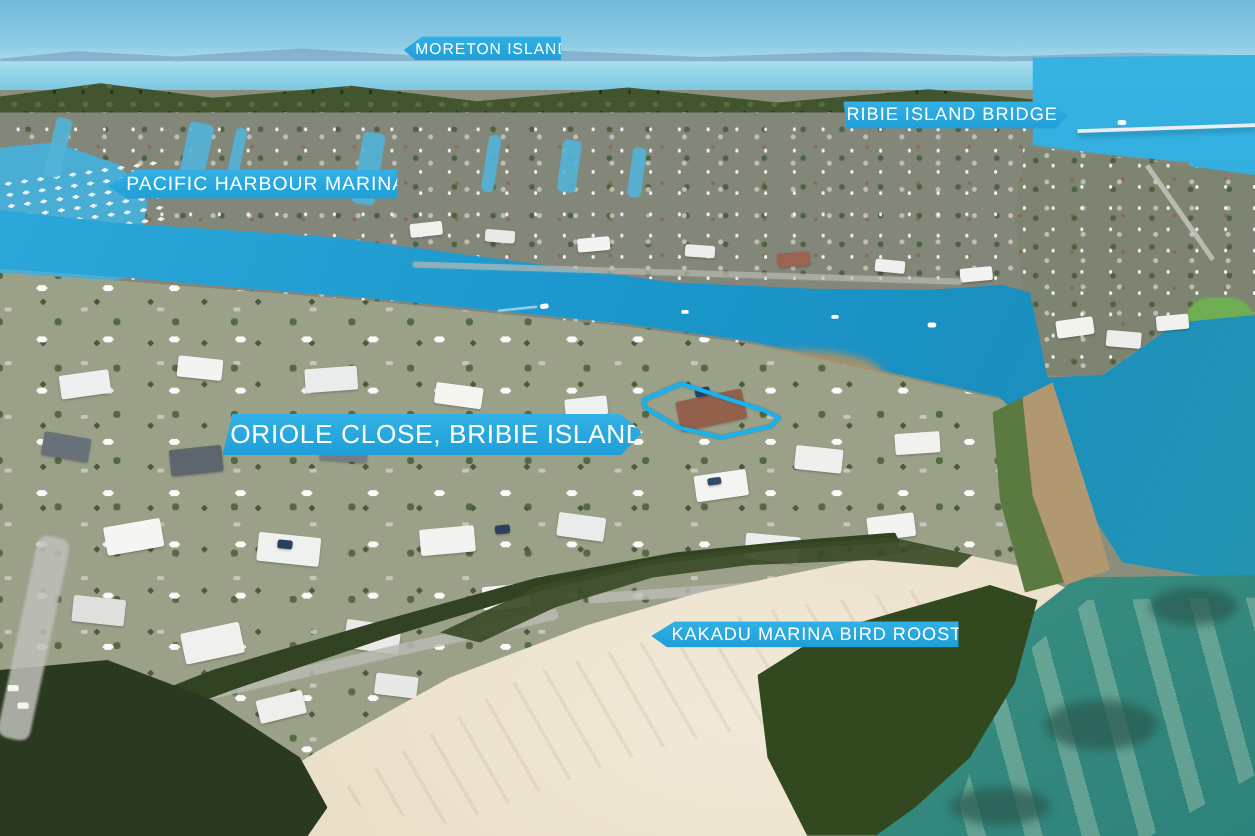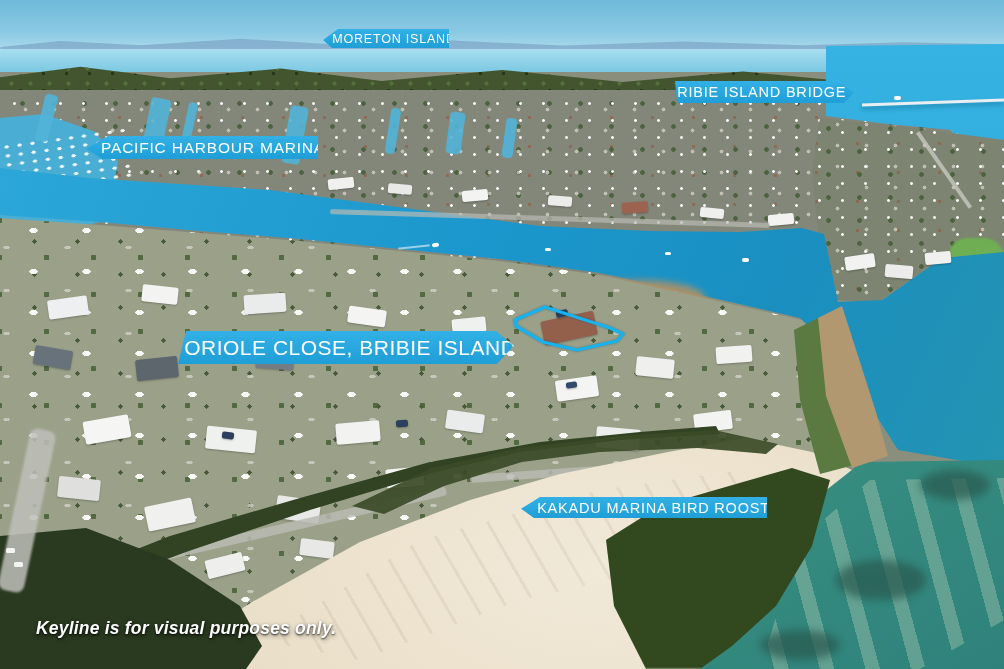--- a/index.html
+++ b/index.html
@@ -223,15 +223,14 @@
   <div class="banner b-marina">
     <span>PACIFIC HARBOUR MARINA</span>
   </div>
   <div class="banner b-oriole">
     <span>7 ORIOLE CLOSE, BRIBIE ISLAND</span>
   </div>
   <div class="banner b-kakadu">
     <span>KAKADU MARINA BIRD ROOST</span>
   </div>
 
-  <div class="layer footnote">Keyline is for visual purposes only.</div>
 
 </div>
 
 </body></html>

